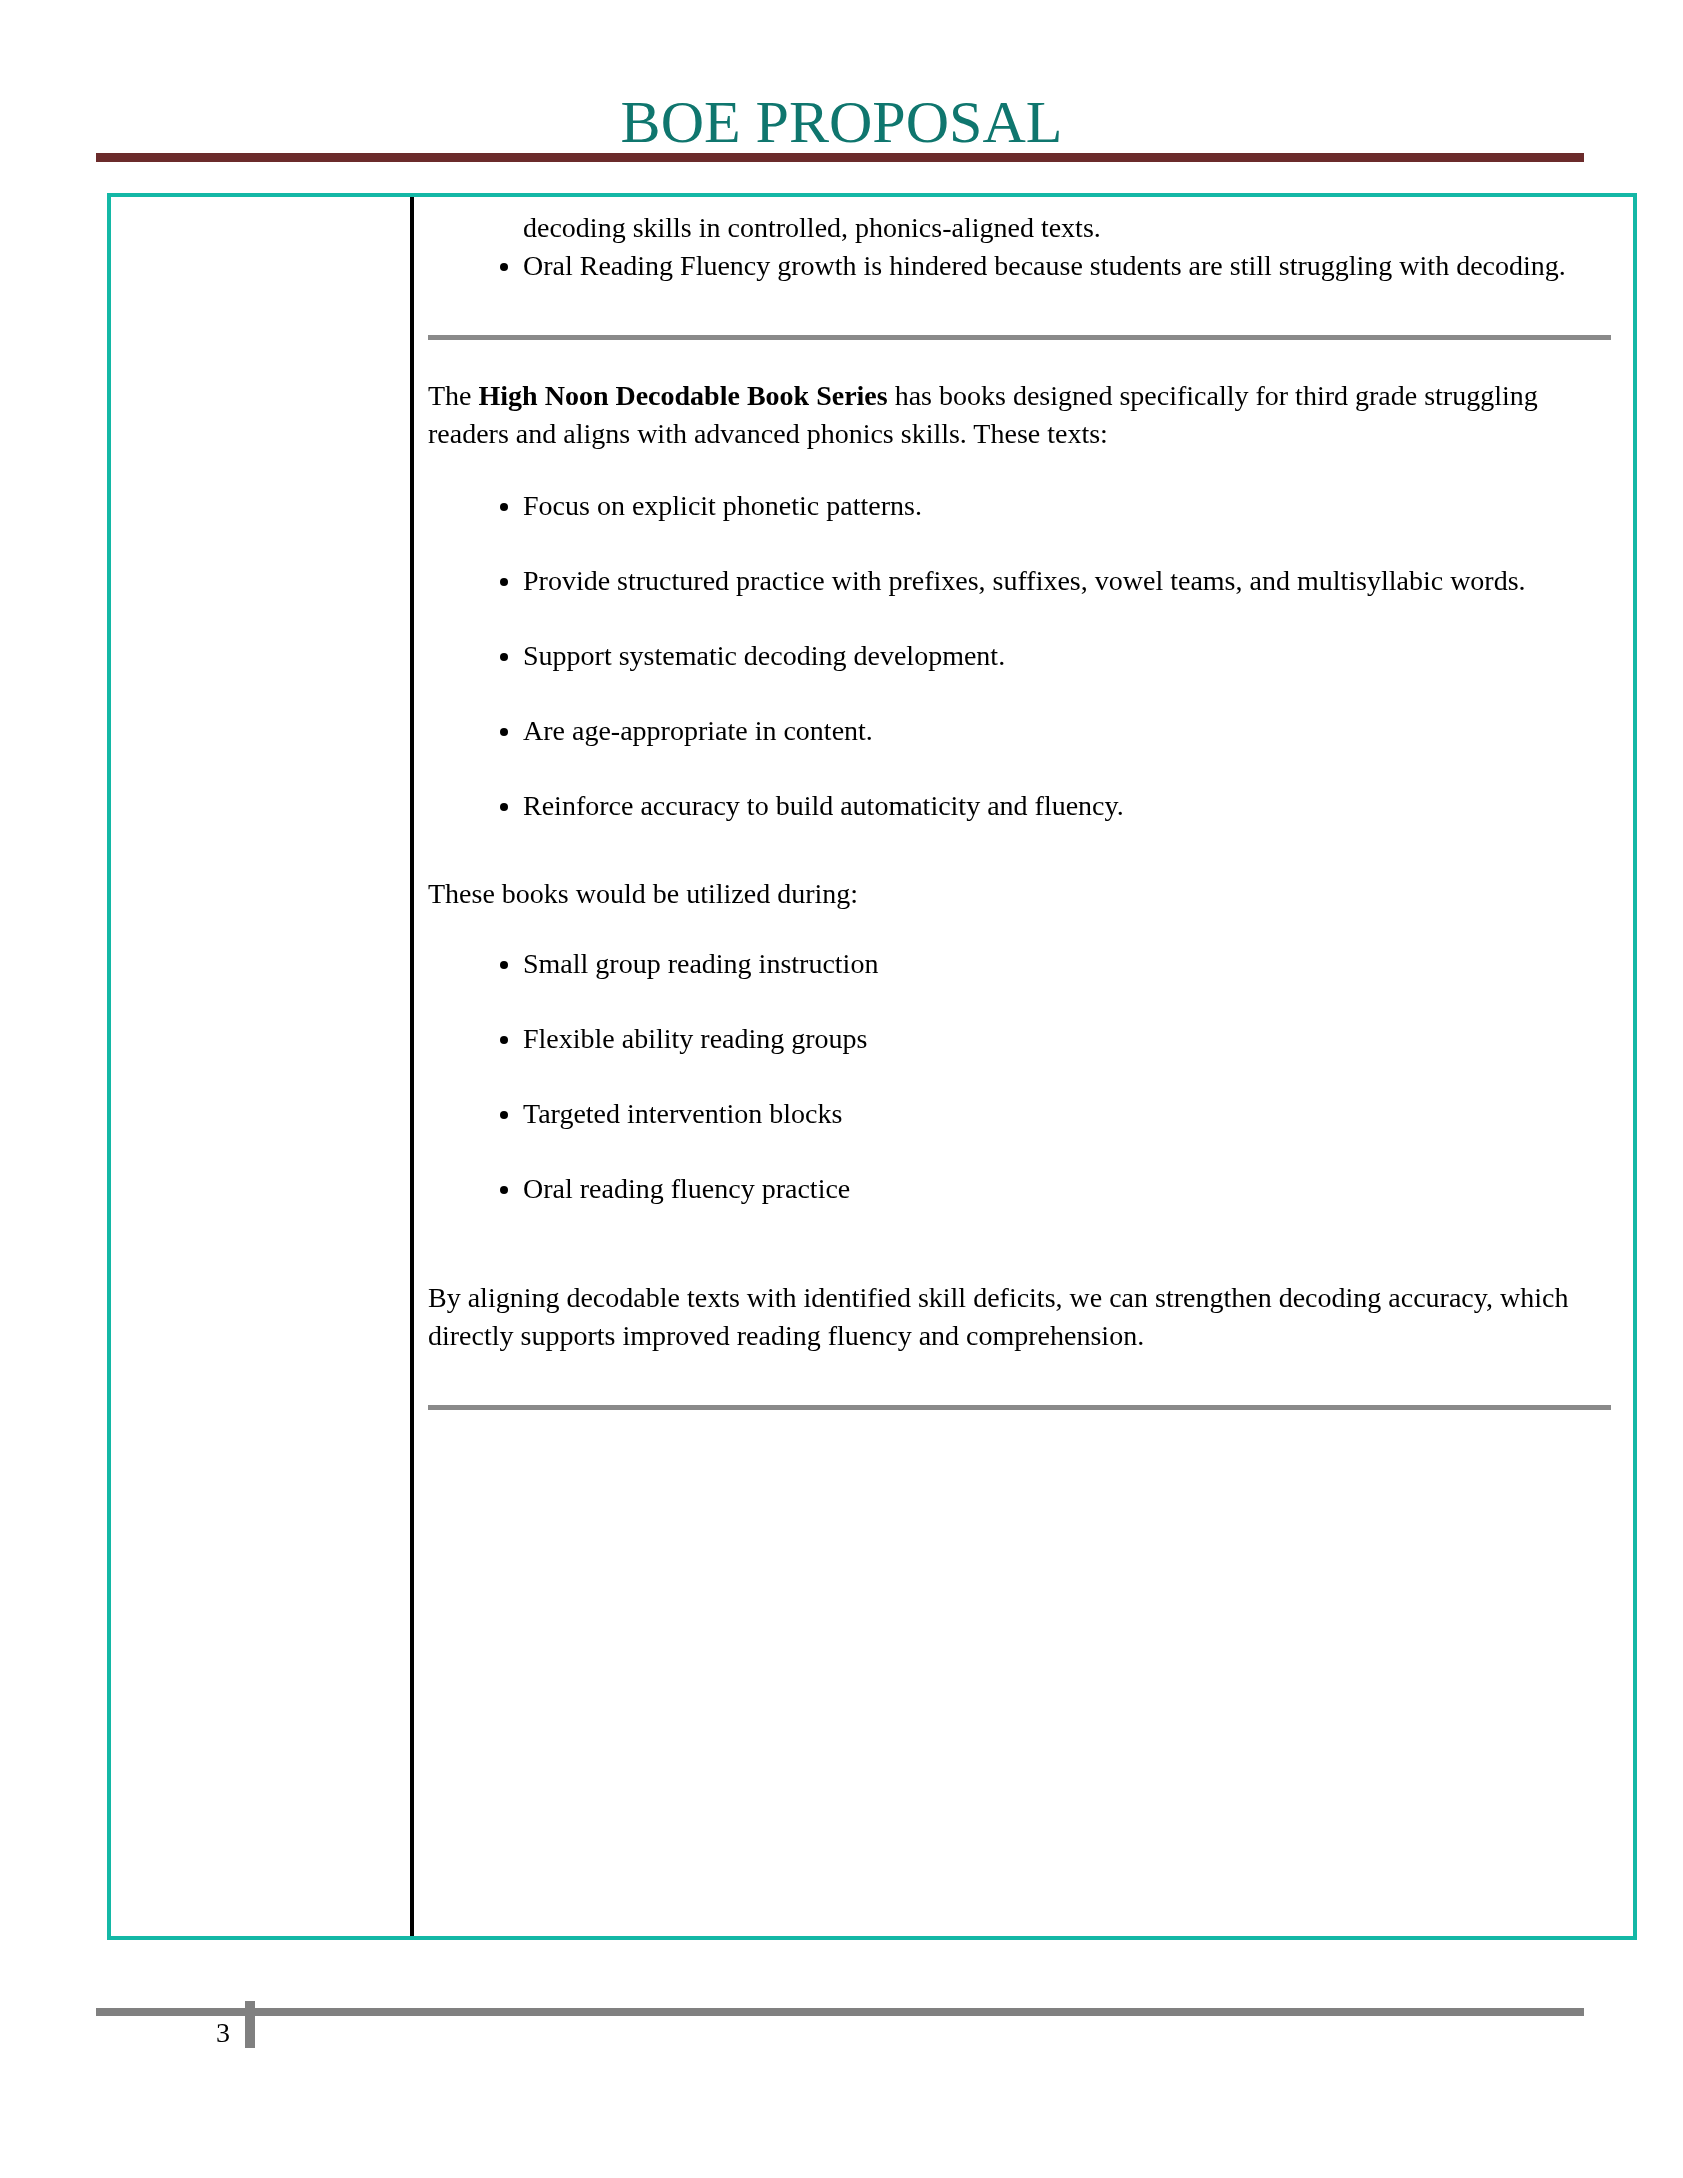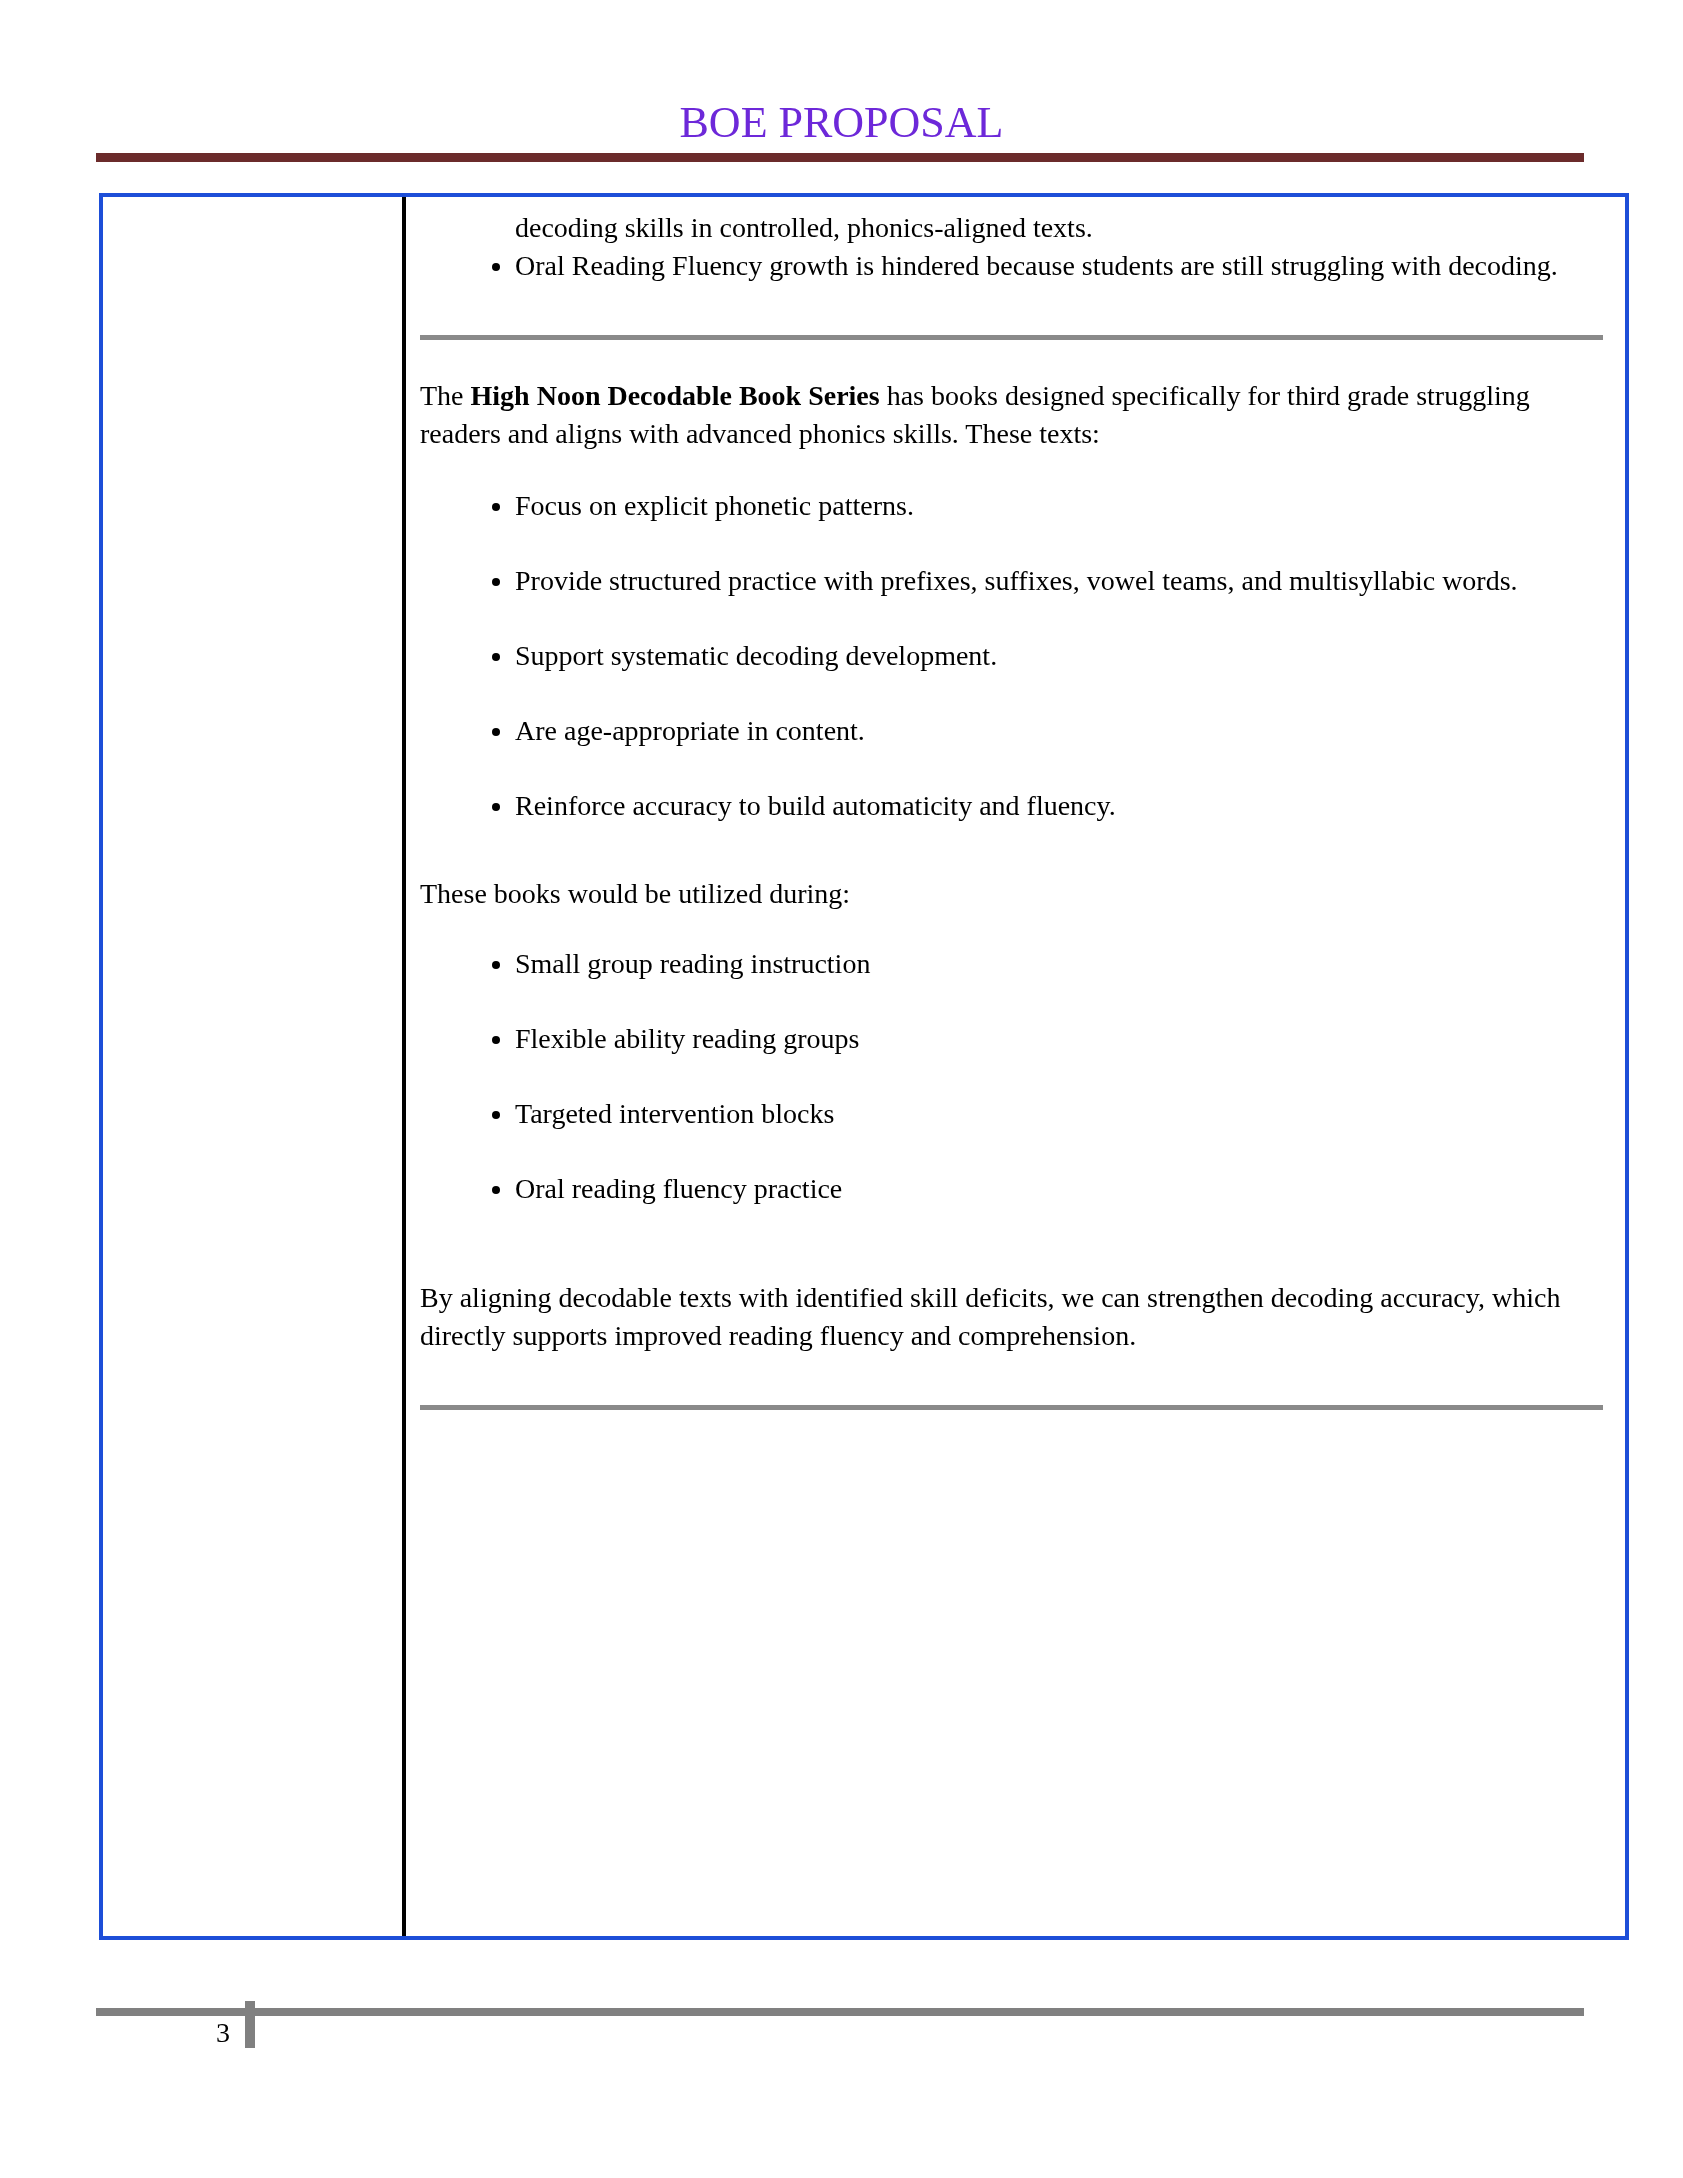--- a/index.html
+++ b/index.html
@@ -3,29 +3,29 @@
 <meta charset="utf-8">
 <style>
   html,body{margin:0;padding:0;}
   body{
     width:1683px;height:2178px;position:relative;background:#ffffff;
     font-family:"Liberation Serif", serif;color:#000;
   }
   
   .doc-title{
     position:absolute;top:97px;left:0;width:100%;text-align:center;
-    font-size:44px;line-height:51px;letter-spacing:0px;color:#6d28d9;
+    font-size:60px;line-height:51px;letter-spacing:0px;color:#0f766e;
   }
   .header-rule{
     position:absolute;left:96px;top:153px;width:1488px;height:9px;background:#6b2b2b;
   }
   
   .doc-table{
-    position:absolute;left:99px;top:193px;width:1530px;height:1747px;
-    border:4px solid #1d4ed8;box-sizing:border-box;display:flex;
+    position:absolute;left:107px;top:193px;width:1530px;height:1747px;
+    border:4px solid #14b8a6;box-sizing:border-box;display:flex;
   }
   .cell-left{
     width:303px;flex:none;border-right:4px solid #000;box-sizing:border-box;
   }
   .cell-content{
     flex:1;padding:12px 22px 0 14px;box-sizing:border-box;overflow:hidden;
     font-size:28px;line-height:38px;
   }
   .cont-line{margin:0 0 0 95px;}
   p{margin:0;}

